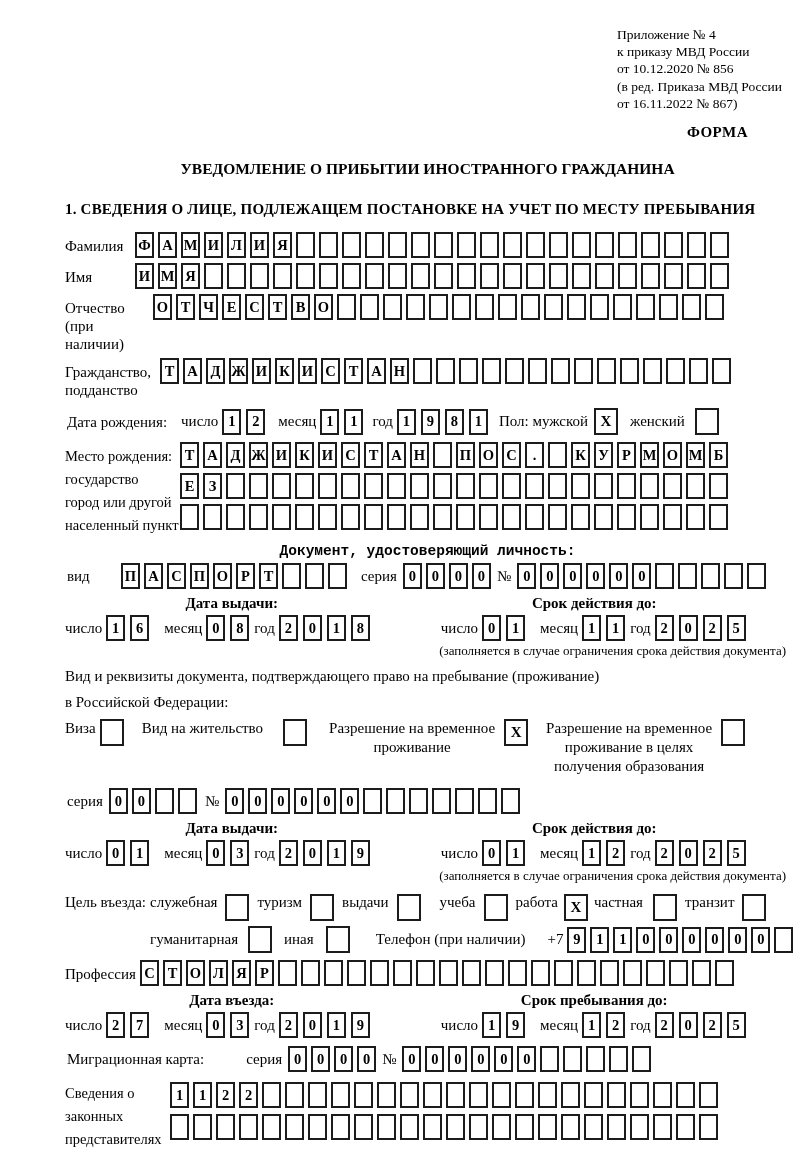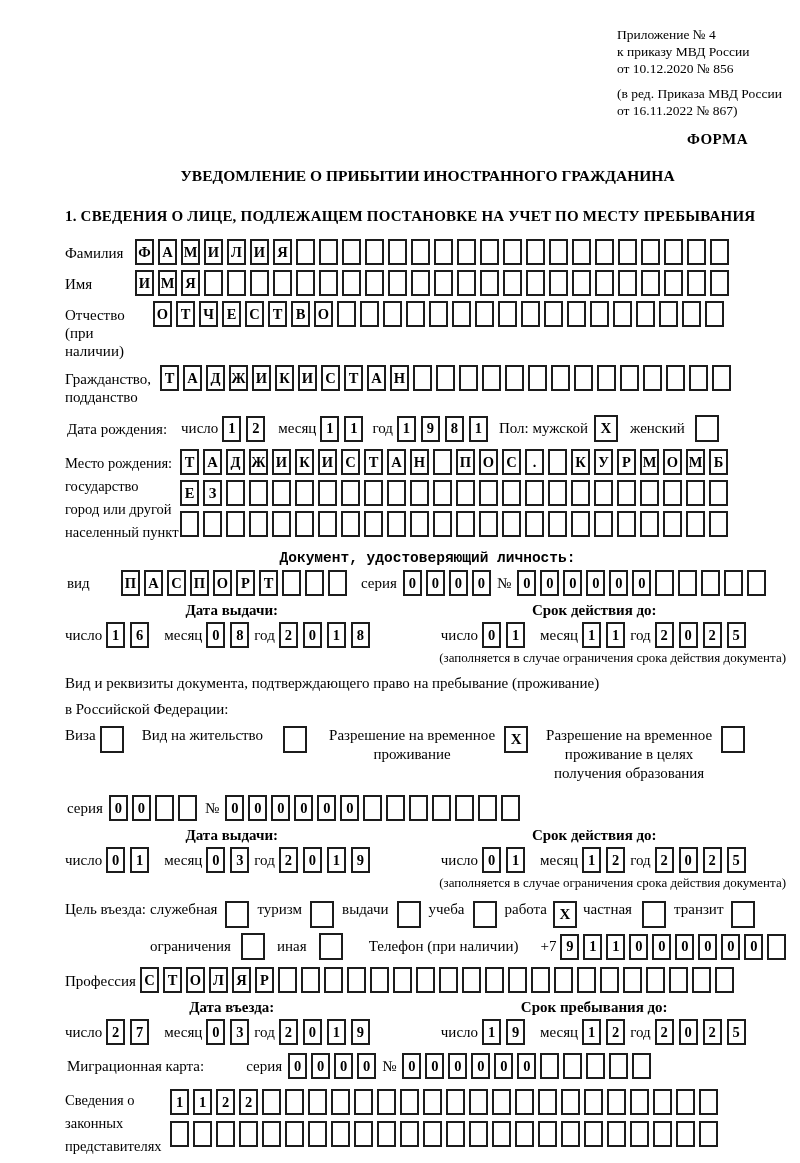--- a/index.html
+++ b/index.html
@@ -1,20 +1,20 @@
 <!DOCTYPE html>
 <html><head>
 <meta charset="utf-8">
 <style>
   html,body{margin:0;padding:0;background:#fff;}
   .page{width:800px;min-height:1163px;background:#ffffff;color:#000;
         font-family:"Liberation Serif","DejaVu Serif",serif;box-sizing:border-box;
         padding:26px 10px 10px 65px;overflow:hidden;}
   .appendix{margin-left:552px;font-size:13.5px;line-height:17px;white-space:nowrap;}
-  .appendix .amend{margin-top:8px;}
+  .appendix .amend{margin-top:1px;}
   .forma{font-weight:700;font-size:15px;text-align:right;padding-right:42px;margin-top:12px;letter-spacing:.5px;}
   .title{font-weight:700;font-size:15.5px;text-align:center;margin-top:16px;line-height:24px;}
   .blank-line{display:inline-block;width:55px;border-bottom:2px solid #333;height:14px;margin-left:10px;}
   .section-heading{font-weight:700;font-size:15px;margin-top:20px;letter-spacing:.2px;}
   .frow{display:flex;align-items:flex-start;margin-top:5px;}
   .flabel{font-size:15px;line-height:18px;flex-shrink:0;padding-top:5px;}
   .w70{width:70px;} .w88{width:88px;} .w95{width:95px;} .w48{width:48px;} .w75{width:75px;}
   .cells{display:flex;flex-shrink:0;}
   .cell{width:19px;height:26px;border:2px solid #1c1c1c;margin-right:4px;display:flex;
         align-items:center;justify-content:center;font-weight:700;font-size:14.5px;
@@ -496,32 +496,32 @@
   <div class="note">(заполняется в случае ограничения срока действия документа)</div>
 
   <div class="optrow" style="align-items:flex-start;margin-top:10px;">
     <span class="dlabel">Цель въезда:</span>
     <span class="dlabel">служебная</span>
     <span class="checkbox" style="margin-left:4px;"></span>
     <span class="dlabel" style="margin-left:8px;">туризм</span>
     <span class="checkbox" style="margin-left:4px;"></span>
     <span class="dlabel" style="margin-left:8px;">выдачи</span>
     <span class="checkbox" style="margin-left:4px;"></span>
-    <span class="dlabel" style="margin-left:8px;">учеба</span>
+    <span class="dlabel" style="margin-left:19px;">учеба</span>
     <span class="checkbox" style="margin-left:4px;"></span>
     <span class="dlabel" style="margin-left:8px;">работа</span>
     <span class="checkbox" style="margin-left:2px;">X</span>
     <span class="dlabel" style="margin-left:6px;">частная</span>
     <span class="checkbox" style="margin-left:6px;"></span>
     <span class="dlabel" style="margin-left:8px;">транзит</span>
     <span class="checkbox" style="margin-left:4px;"></span>
   </div>
 
   <div class="optrow" style="align-items:center;margin-top:5px;padding-left:85px;">
-    <span class="dlabel">ограничения</span>
+    <span class="dlabel">гуманитарная</span>
     <span class="checkbox" style="margin-left:6px;"></span>
     <span class="dlabel" style="margin-left:12px;">иная</span>
     <span class="checkbox" style="margin-left:8px;"></span>
     <span class="dlabel" style="margin-left:26px;text-align:center;">Телефон (при наличии)</span>
     <span class="dlabel" style="margin-left:18px;">+7</span>
     <span class="cells">
         <span class="cell">9</span>
         <span class="cell">1</span>
         <span class="cell">1</span>
         <span class="cell">0</span>

